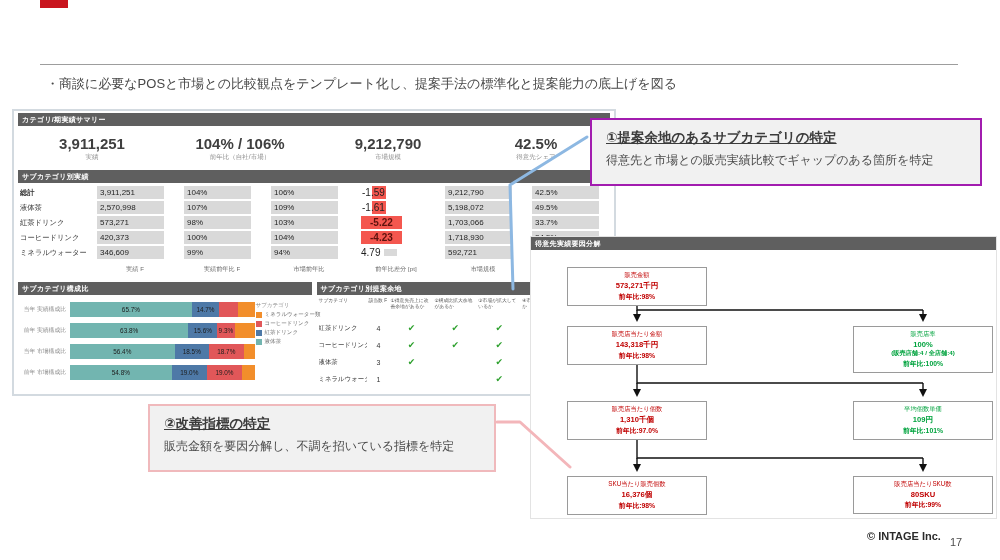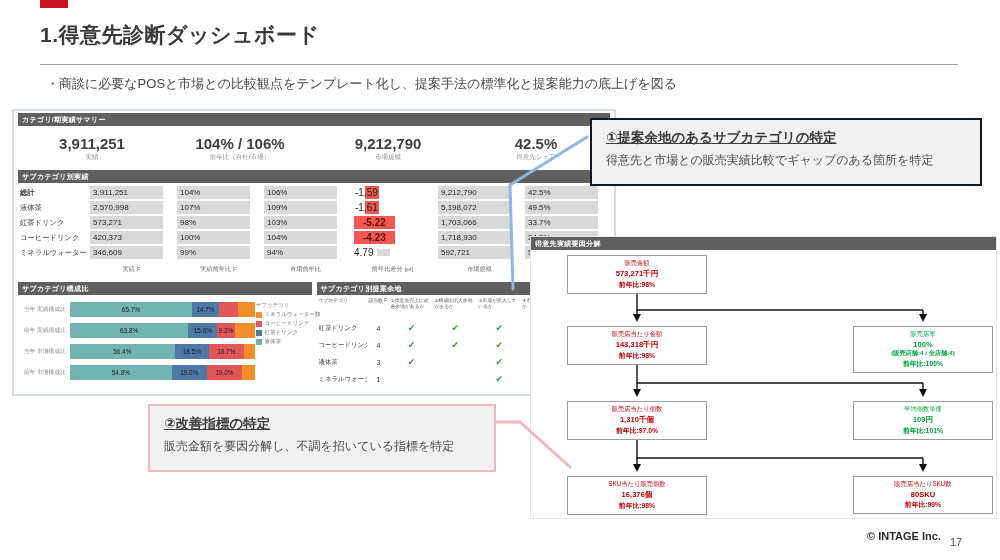--- a/index.html
+++ b/index.html
@@ -16,21 +16,21 @@
   .dashboard{position:absolute;left:12px;top:109px;width:604px;height:287px;background:#fff;
              border:2px solid #d3dae0;box-sizing:border-box;padding:2px 4px;}
   .bar-header{background:#5f5f5f;color:#fff;font-size:7px;line-height:11px;height:11px;padding:1px 4px;
               font-weight:bold;letter-spacing:.3px;white-space:nowrap;overflow:hidden;}
   .kpi-row{display:flex;height:44px;align-items:center;}
   .kpi{flex:1;text-align:center;}
   .kpi-value{font-size:15px;font-weight:bold;color:#3f3f3f;}
   .kpi-label{font-size:6.5px;color:#8d8d8d;margin-top:1px;}
 
   .pt{margin-top:2px;}
-  .pt-grid{display:grid;grid-template-columns:66px repeat(6,1fr);column-gap:4px;align-items:center;height:15px;padding:0 2px;}
+  .pt-grid{display:grid;grid-template-columns:66px repeat(6,1fr);column-gap:11px;align-items:center;height:15px;padding:0 2px;}
   .pt-name{font-size:7.3px;color:#333;white-space:nowrap;overflow:hidden;}
   .pt-name.bold{font-weight:bold;}
   .pt-cell{font-size:8px;color:#1f1f1f;padding:2px 3px;background:linear-gradient(to right,#d9d9d9 88%,transparent 88%);white-space:nowrap;}
   .pt-diff{font-size:10px;color:#1f1f1f;text-align:left;padding:2px 8px 2px 3px;white-space:nowrap;}
   .pt-diff.partial span{background:linear-gradient(90deg,transparent 45%,#f4574f 45%);padding:1px 1px;}
   .pt-diff.full span{background:#f4574f;color:#5d120d;font-weight:bold;padding:1px 9px;}
   .pt-diff.plain span::after{content:"";display:inline-block;width:13px;height:7px;background:#d9d9d9;margin-left:4px;}
   .pt-foot{height:13px;margin-top:3px;}
   .pt-foot div{font-size:6.2px;color:#6d6d6d;text-align:center;white-space:nowrap;overflow:hidden;}
 
@@ -51,21 +51,21 @@
   .legend-text{font-size:5.5px;color:#6f6f6f;white-space:nowrap;}
 
   .opp-grid{display:grid;grid-template-columns:48px 20px repeat(5,1fr);column-gap:2px;align-items:center;padding:1px 2px;}
   .opp-head{font-size:4.8px;color:#555;line-height:1.25;align-self:start;padding-top:2px;min-height:22px;}
   .opp-name{font-size:6.4px;color:#333;white-space:nowrap;overflow:hidden;}
   .opp-count{font-size:7px;color:#333;text-align:center;}
   .opp-check{color:#2ca02c;font-size:9px;font-weight:bold;text-align:center;line-height:17px;height:17px;}
 
   
   .callout{position:absolute;background:#f1f1f1;box-sizing:border-box;padding:9px 14px;z-index:4;}
-  .callout-blue{left:590px;top:118px;width:392px;height:68px;border:2px solid #0f172a;}
+  .callout-blue{left:590px;top:118px;width:392px;height:68px;border:2px solid #a21caf;}
   .callout-pink{left:148px;top:404px;width:348px;height:68px;border:2px solid #f0b9bc;}
   .callout-title{font-size:13.5px;font-weight:bold;text-decoration:underline;color:#3b3b3b;}
   .callout-body{font-size:12px;color:#4a4a4a;margin-top:5px;}
 
   
   .flowpanel{position:absolute;left:530px;top:236px;width:467px;height:283px;background:#fff;
              border:1px solid #e3e3e3;box-sizing:border-box;}
   .flow-area{position:relative;width:100%;height:269px;}
   .fbox{position:absolute;width:140px;background:#fff;border:1px solid #9a9a9a;box-sizing:border-box;
         text-align:center;padding:3px 2px;}
@@ -80,21 +80,20 @@
 
   .copyright{position:absolute;left:841px;top:530px;font-size:11px;color:#2b2b2b;font-weight:600;margin-left:26px;}
   .pagenum{position:absolute;left:950px;top:536px;font-size:11px;color:#4d4d4d;}
 </style>
 </head>
 <body>
 
 <div class="slide">
 
   <div class="logo"></div>
-  <div class="page-title">1.得意先診断ダッシュボード</div>
   <div class="title-rule"></div>
   <div class="bullet">・商談に必要なPOSと市場との比較観点をテンプレート化し、提案手法の標準化と提案能力の底上げを図る</div>
 
   <div class="dashboard">
 
     <div class="bar-header">カテゴリ/期実績サマリー</div>
 
     <div class="kpi-row">
       <div class="kpi">
         <div class="kpi-value">3,911,251</div>
@@ -309,21 +308,21 @@
         <path d="M106,60 L106,70" stroke="#111" stroke-width="1.4" fill="none" marker-end="url(#ah)"></path>
         <path d="M392,60 L392,70" stroke="#111" stroke-width="1.4" fill="none" marker-end="url(#ah)"></path>
         <path d="M106,114 L106,133 L392,133" stroke="#111" stroke-width="1.4" fill="none"></path>
         <path d="M106,133 L106,145" stroke="#111" stroke-width="1.4" fill="none" marker-end="url(#ah)"></path>
         <path d="M392,133 L392,145" stroke="#111" stroke-width="1.4" fill="none" marker-end="url(#ah)"></path>
         <path d="M106,189 L106,208 L392,208" stroke="#111" stroke-width="1.4" fill="none"></path>
         <path d="M106,208 L106,220" stroke="#111" stroke-width="1.4" fill="none" marker-end="url(#ah)"></path>
         <path d="M392,208 L392,220" stroke="#111" stroke-width="1.4" fill="none" marker-end="url(#ah)"></path>
       </svg>
 
-      <div class="fbox tone-red" style="left:36px;top:5px;">
+      <div class="fbox tone-red" style="left:36px;top:17px;">
         <div class="t">販売金額</div>
         <div class="v">573,271千円</div>
         <div class="y">前年比:98%</div>
       </div>
 
       <div class="fbox tone-red" style="left:36px;top:76px;">
         <div class="t">販売店当たり金額</div>
         <div class="v">143,318千円</div>
         <div class="y">前年比:98%</div>
       </div>

